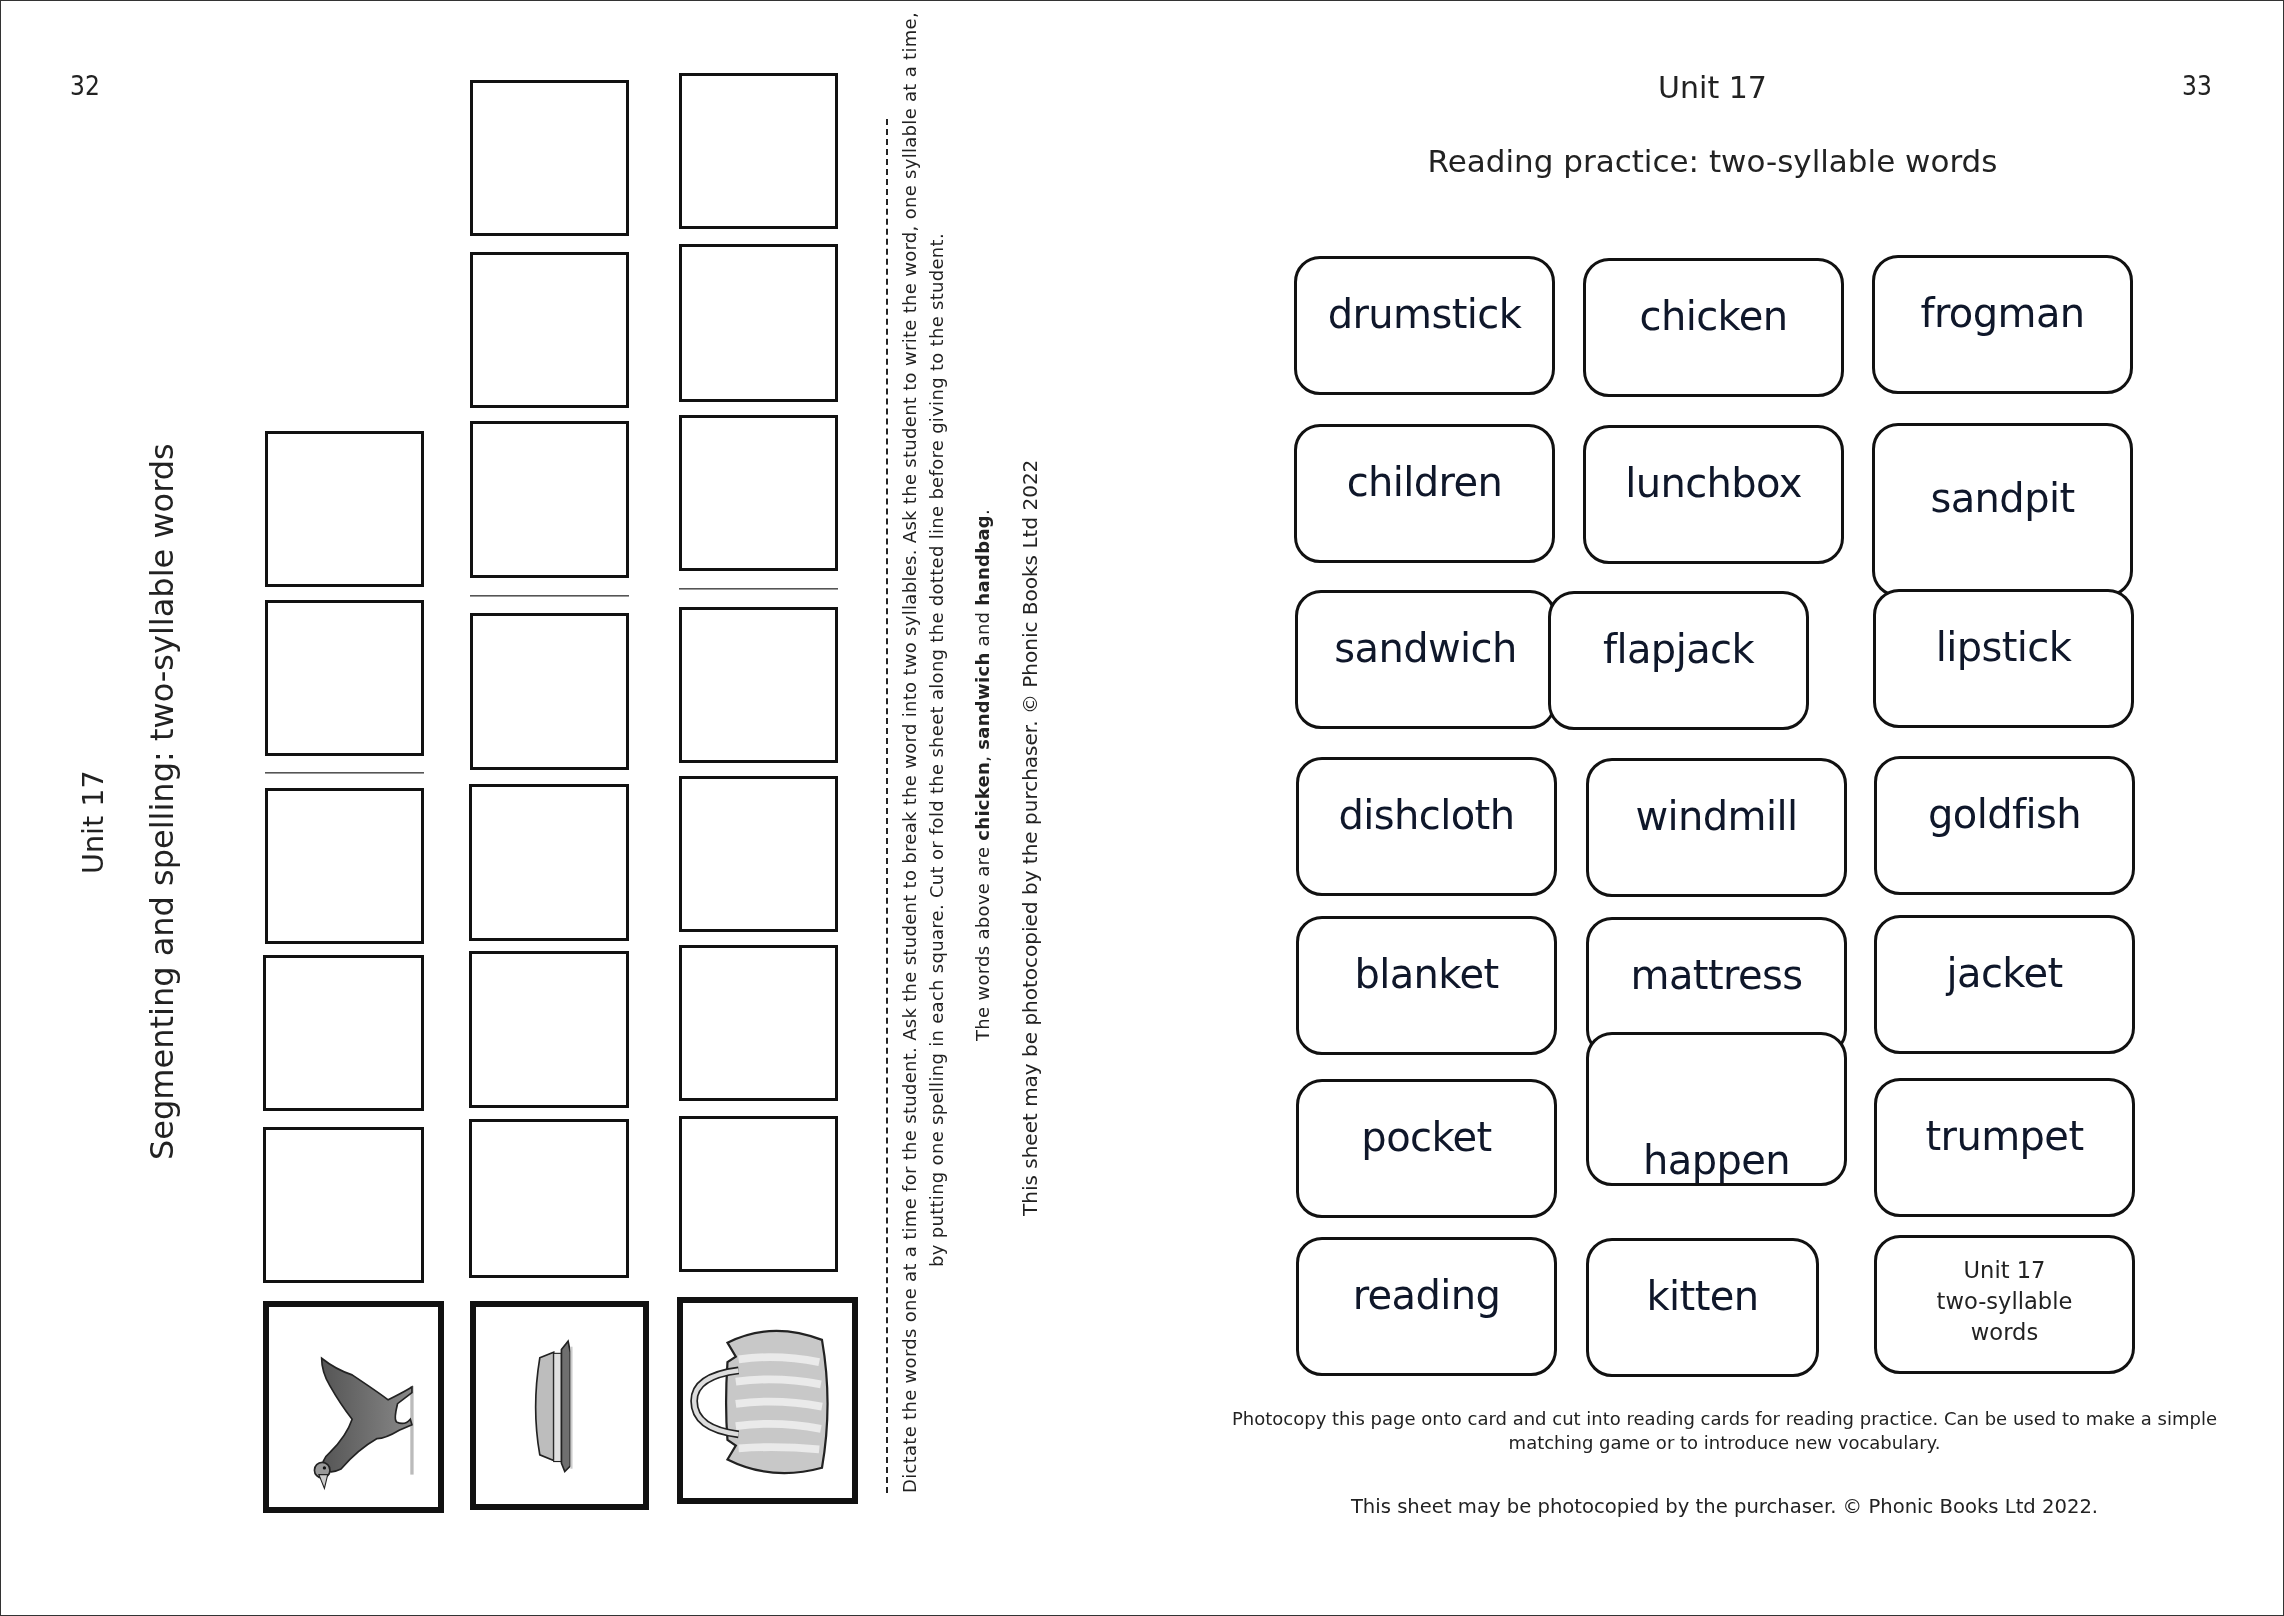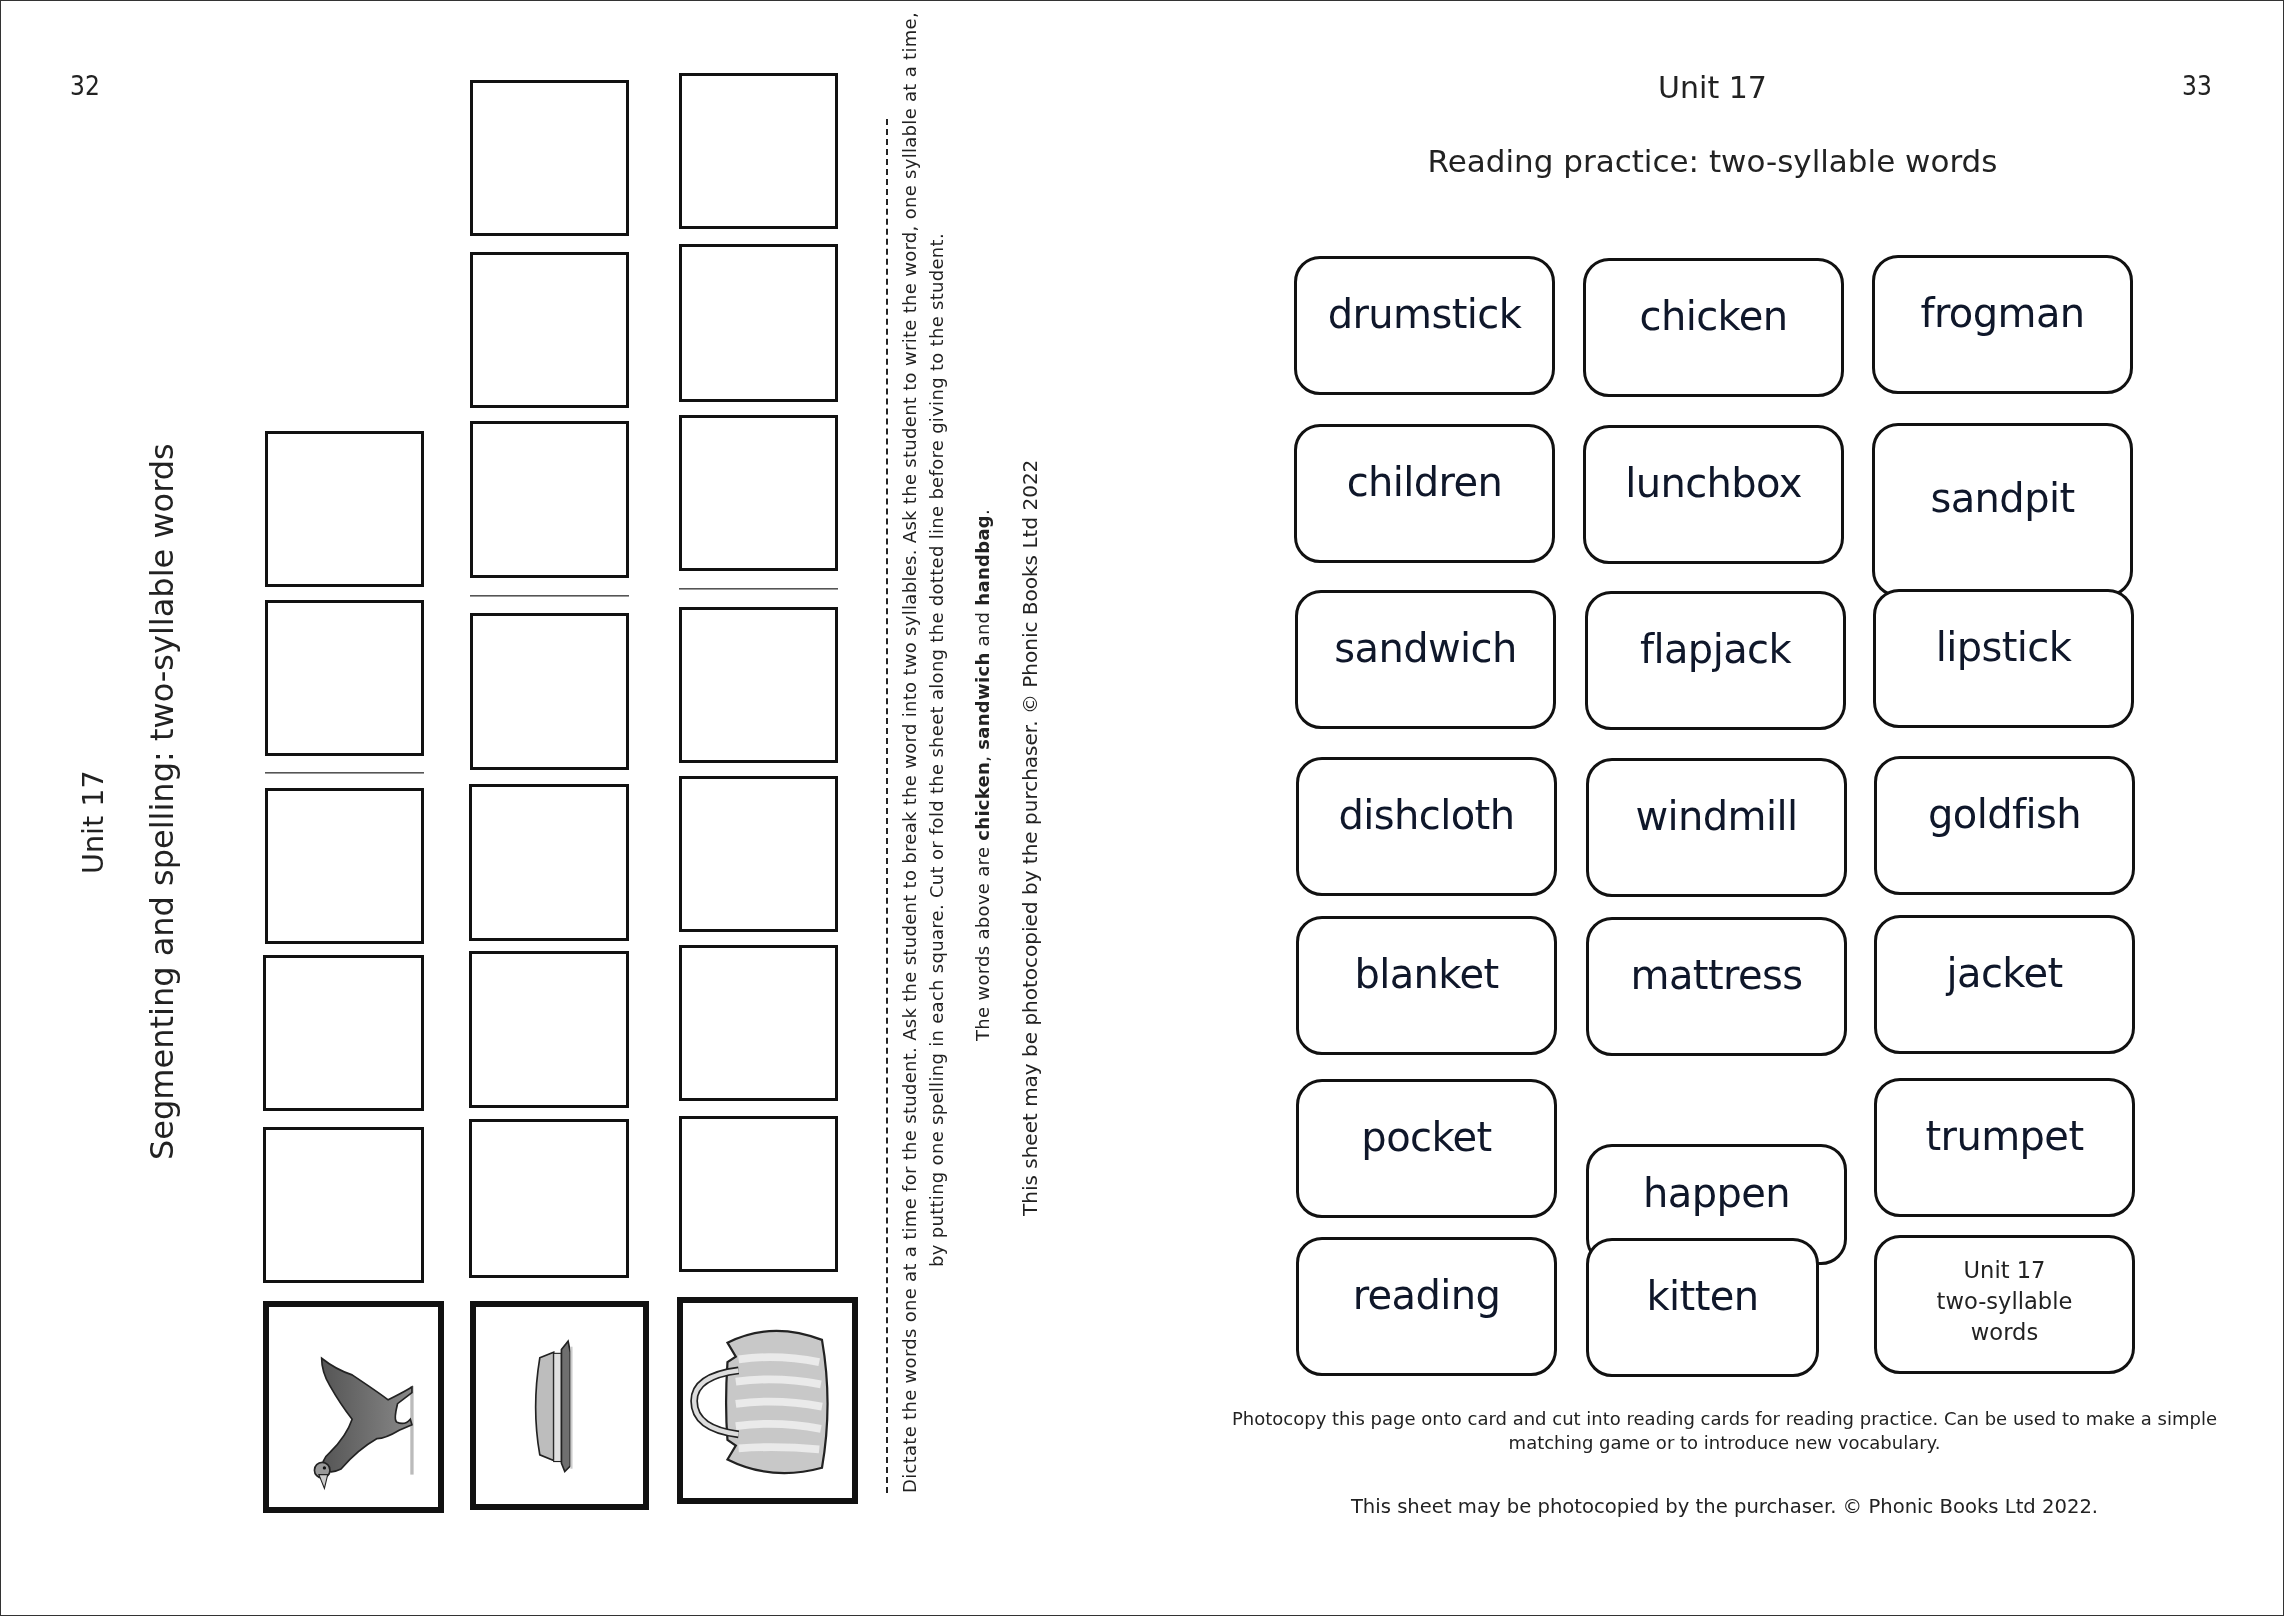--- a/index.html
+++ b/index.html
@@ -134,21 +134,21 @@
     <div class="card" style="left:1583px; top:425px; width:261px; height:139px;">
         <span class="word">lunchbox</span>
       </div>
     <div class="card" style="left:1872px; top:423px; width:261px; height:174px;">
         <span class="word">sandpit</span>
       </div>
 
     <div class="card" style="left:1295px; top:590px; width:261px; height:139px;">
         <span class="word">sandwich</span>
       </div>
-    <div class="card" style="left:1585px; top:591px; width:261px; height:139px;">
+    <div class="card" style="left:1548px; top:591px; width:261px; height:139px;">
         <span class="word">flapjack</span>
       </div>
     <div class="card" style="left:1873px; top:589px; width:261px; height:139px;">
         <span class="word">lipstick</span>
       </div>
 
     <div class="card" style="left:1296px; top:757px; width:261px; height:139px;">
         <span class="word">dishcloth</span>
       </div>
     <div class="card" style="left:1586px; top:758px; width:261px; height:139px;">
@@ -164,21 +164,21 @@
     <div class="card" style="left:1586px; top:917px; width:261px; height:139px;">
         <span class="word">mattress</span>
       </div>
     <div class="card" style="left:1874px; top:915px; width:261px; height:139px;">
         <span class="word">jacket</span>
       </div>
 
     <div class="card" style="left:1296px; top:1079px; width:261px; height:139px;justify-content:center;">
         <span class="word">pocket</span>
       </div>
-    <div class="card" style="left:1586px; top:1144px; width:261px; height:121px;">
+    <div class="card" style="left:1586px; top:1032px; width:261px; height:154px;align-items:flex-end;">
         <span class="word">happen</span>
       </div>
     <div class="card" style="left:1874px; top:1078px; width:261px; height:139px;">
         <span class="word">trumpet</span>
       </div>
 
     <div class="card" style="left:1296px; top:1237px; width:261px; height:139px;">
         <span class="word">reading</span>
       </div>
     <div class="card" style="left:1586px; top:1238px; width:233px; height:139px;">

